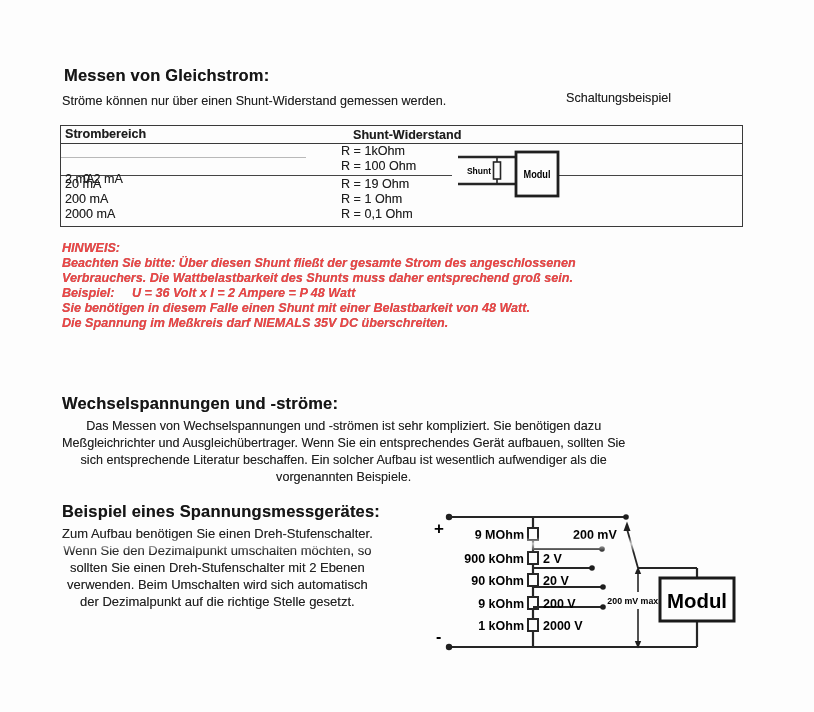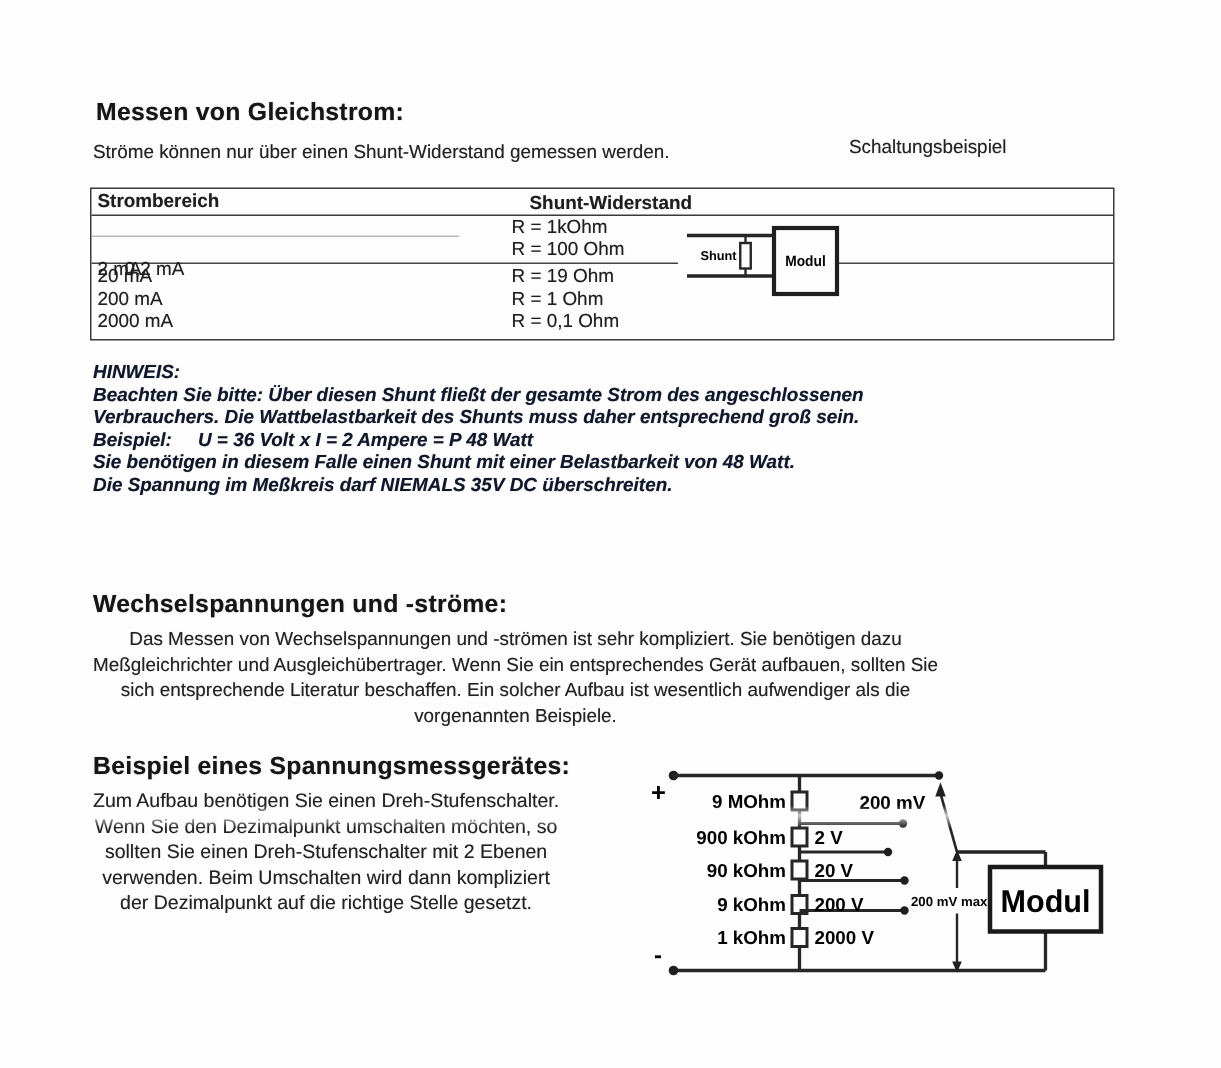--- a/index.html
+++ b/index.html
@@ -13,21 +13,21 @@
   .body-text{font-size:12.6px;color:#222;text-shadow:0 0 .5px rgba(40,40,40,.45);text-align:center;}
   .line{line-height:17px;white-space:nowrap;}
   
   #range-table{left:60px;top:125px;width:681px;height:100px;border:1.6px solid #3a3a3a;}
   #range-table .rule-header{position:absolute;left:0;right:0;top:17px;height:0;border-top:1.6px solid #3a3a3a;}
   #range-table .rule-faint{position:absolute;left:0;top:31px;width:245px;height:0;border-top:1px solid #b9b9b9;}
   #range-table .rule-mid{position:absolute;left:0;right:0;top:49px;height:0;border-top:1.5px solid #454545;}
   .tcell{position:absolute;font-size:12.6px;white-space:nowrap;text-shadow:0 0 .5px rgba(40,40,40,.45);}
   .tcell.bold{font-weight:bold;}
   
-  .hinweis{font-size:12.6px;font-weight:bold;font-style:italic;color:#0f172a;
+  .hinweis{font-size:12.6px;font-weight:bold;font-style:italic;color:#ef4444;
            line-height:15.1px;white-space:pre-wrap;text-shadow:0 0 .6px rgba(20,20,20,.5);}
   
   #streak{left:0;top:537px;width:814px;height:15px;pointer-events:none;
           background:linear-gradient(180deg, rgba(255,255,255,0) 0%, rgba(253,253,253,.75) 45%, rgba(255,255,255,0) 100%);}
   svg text{font-family:"Liberation Sans", sans-serif;}
 </style>
 </head>
 <body>
 
 <div id="canvas">
@@ -89,21 +89,21 @@
     <div class="line">Meßgleichrichter und Ausgleichübertrager. Wenn Sie ein entsprechendes Gerät aufbauen, sollten Sie</div>
     <div class="line">sich entsprechende Literatur beschaffen. Ein solcher Aufbau ist wesentlich aufwendiger als die</div>
     <div class="line">vorgenannten Beispiele.</div>
   </div>
 
   <div class="abs h1" style="left:62px;top:502px;">Beispiel eines Spannungsmessgerätes:</div>
   <div class="abs body-text" style="left:62px;top:525px;font-size:13px;">
     <div class="line">Zum Aufbau benötigen Sie einen Dreh-Stufenschalter.</div>
     <div class="line">Wenn Sie den Dezimalpunkt umschalten möchten, so</div>
     <div class="line">sollten Sie einen Dreh-Stufenschalter mit 2 Ebenen</div>
-    <div class="line">verwenden. Beim Umschalten wird dann kompliziert</div>
+    <div class="line">verwenden. Beim Umschalten wird sich automatisch</div>
     <div class="line">der Dezimalpunkt auf die richtige Stelle gesetzt.</div>
   </div>
 
   <svg class="abs" style="left:430px;top:505px;" width="335" height="155" viewBox="0 0 335 155">
 
     <text x="4" y="29" font-size="17" font-weight="bold">+</text>
     <circle cx="19" cy="12" r="3.2" fill="#1f1f1f"></circle>
     <line x1="19" y1="12" x2="196" y2="12" stroke="#262626" stroke-width="2.2"></line>
     <circle cx="196" cy="12" r="2.8" fill="#1f1f1f"></circle>
 

